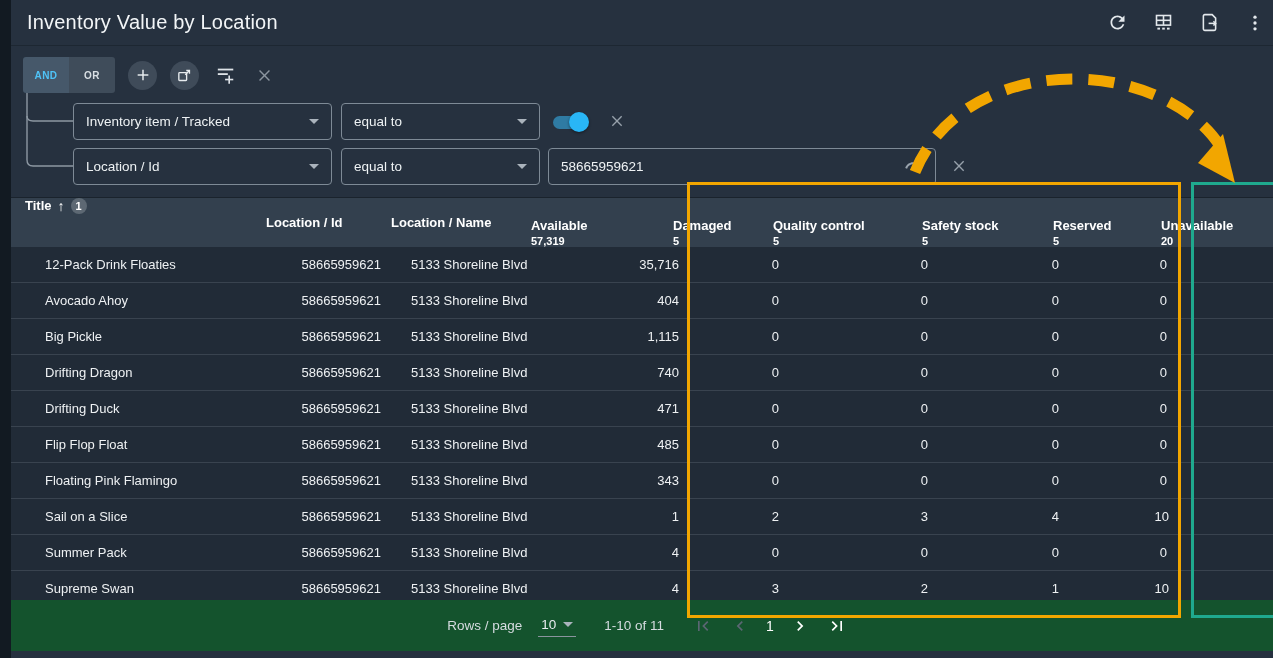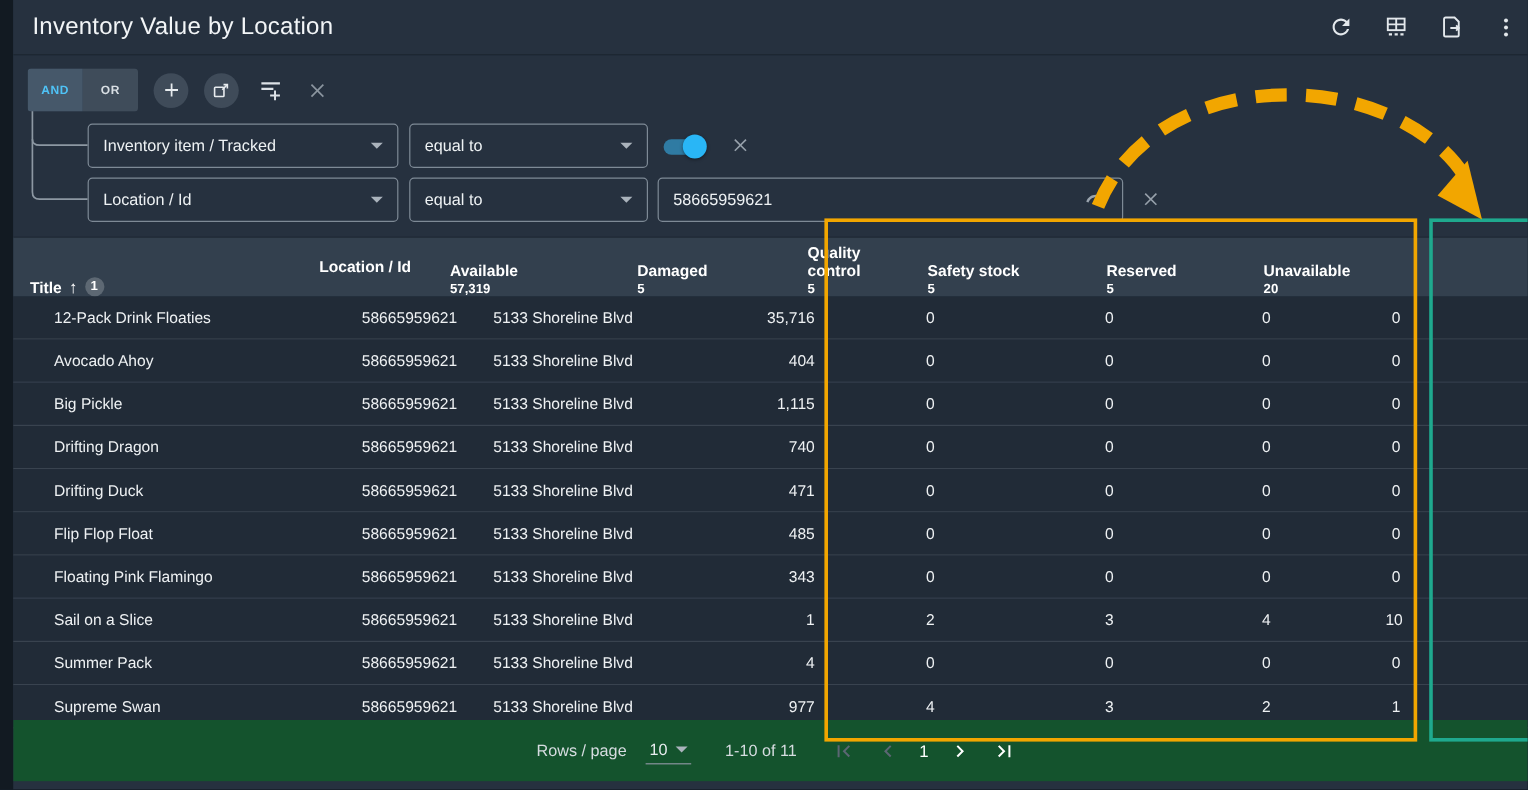--- a/index.html
+++ b/index.html
@@ -56,21 +56,21 @@
   .th{display:flex;flex-direction:column;justify-content:center;color:#ffffff;font-size:13px;font-weight:700;cursor:pointer;}
   .th.single{justify-content:center;}
   .th-total{font-size:11px;margin-top:2px;}
   .tbody{position:absolute;top:247px;left:0;width:100%;}
   .tr{height:36px;background:#212b37;border-bottom:1px solid #39434f;padding-left:20px;}
   .td{display:flex;align-items:center;color:#eef1f3;font-size:13px;}
   .cL0{padding-left:14px;justify-content:flex-start;}
   .cL2{padding-left:16px;justify-content:flex-start;}
   .cR{justify-content:flex-end;padding-right:14px;}
   .cR8{justify-content:flex-end;padding-right:12px;}
-  .th.cL0{flex-direction:row;align-items:flex-end;gap:6px;}
+  .th.cL0{flex-direction:row;align-items:flex-start;gap:6px;}
   .sort-arrow{font-size:14px;font-weight:700;color:#fff;}
   .sort-badge{width:16px;height:16px;border-radius:50%;background:#5d6873;color:#fff;
               font-size:11px;font-weight:700;display:flex;align-items:center;justify-content:center;}
 
   
   .tfoot{position:absolute;top:600px;left:0;width:100%;height:51px;background:#14532d;
          display:flex;align-items:center;justify-content:center;color:#d6dce0;font-size:13.5px;}
   .rpp-select{margin-left:16px;display:inline-flex;align-items:center;gap:7px;
               border-bottom:1px solid #8a949e;padding:2px 3px 4px 3px;cursor:pointer;color:#e8ecef;}
   .rpp-select .caret{width:0;height:0;border-left:5px solid transparent;border-right:5px solid transparent;border-top:5px solid #aab3bc;}
@@ -212,20 +212,23 @@
 
   <div class="thead grid-cols" id="thead">
       <div class="th cL0">
         <span>Title</span>
         <span class="sort-arrow">↑</span>
         <span class="sort-badge">1</span>
       </div>
       <div class="th cR single">
         <span>Location / Id</span>
       </div>
+      <div class="th cL2 single">
+        <span>Location / Name</span>
+      </div>
       <div class="th cR">
         <span>Available</span>
         <span class="th-total">57,319</span>
       </div>
       <div class="th cR">
         <span>Damaged</span>
         <span class="th-total">5</span>
       </div>
       <div class="th cR">
         <span>Quality control</span>
@@ -340,21 +343,20 @@
         <div class="td cR">0</div>
         <div class="td cR">0</div>
         <div class="td cR">0</div>
         <div class="td cR">0</div>
         <div class="td cR8">0</div>
       </div>
       <div class="tr grid-cols">
         <div class="td cL0">Supreme Swan</div>
         <div class="td cR">58665959621</div>
         <div class="td cL2">5133 Shoreline Blvd</div>
-        <div class="td cR">977</div>
         <div class="td cR">4</div>
         <div class="td cR">3</div>
         <div class="td cR">2</div>
         <div class="td cR">1</div>
         <div class="td cR8">10</div>
       </div>
     </div>
 
   <div class="tfoot">
     <span>Rows / page</span>

